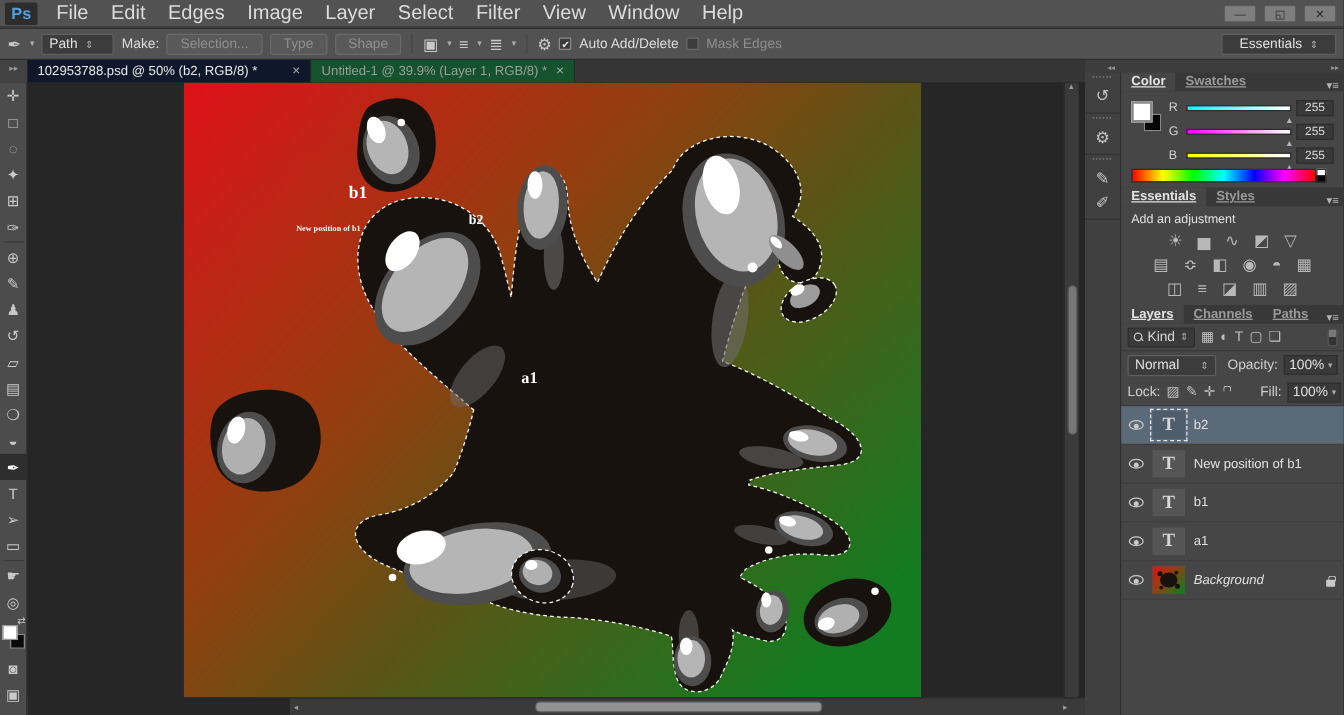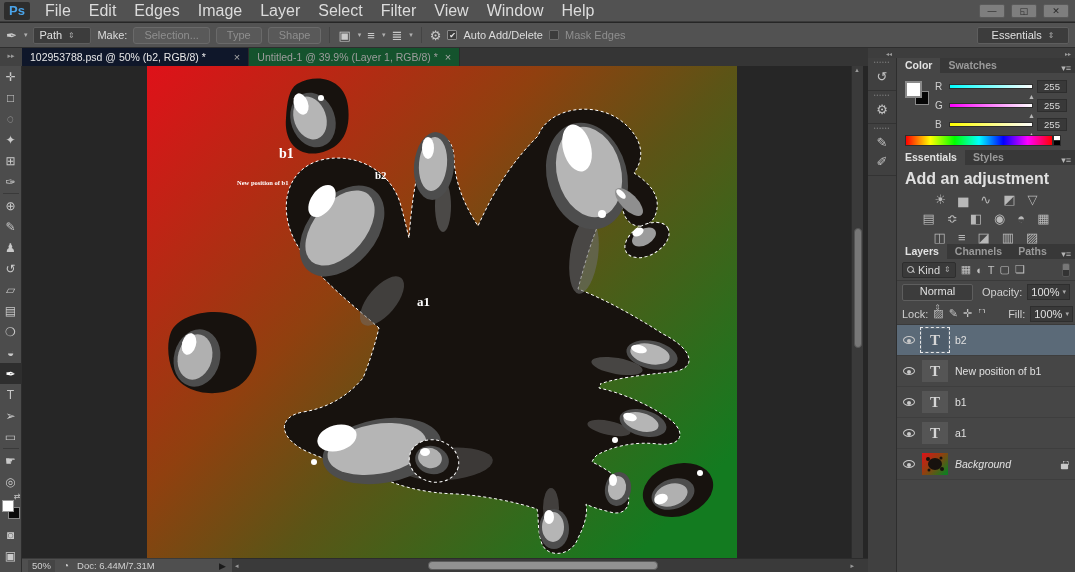--- a/index.html
+++ b/index.html
@@ -74,58 +74,58 @@
   .hthumb { position:absolute; left:196px; top:2px; width:230px; height:9px; background:#919191; border-radius:4px; border:1px solid #5a5a5a; }
 
   
   .dock-header { left:868px; top:48px; width:207px; height:10px; background:#3d3d3d; color:#9a9a9a; font-size:6px; }
   .dock-strip { left:868px; top:58px; width:29px; height:514px; background:#404040; border-right:1px solid #2e2e2e; }
   .strip-group { border-bottom:1px solid #333; padding:2px 0 6px 0; text-align:center; }
   .grip { color:#777; font-size:5px; letter-spacing:1px; line-height:5px; }
   .strip-icon { display:block; color:#c2c2c2; font-size:13px; margin-top:4px; }
   .dock { left:897px; top:58px; width:178px; height:514px; background:#464646; }
   .ptabs { height:15px; background:#383838; display:flex; align-items:flex-end; font-size:10.5px; }
-  .ptab { padding:1px 8px 2px; color:#9a9a9a; font-weight:bold; }
+  .ptab { padding:1px 8px 2px; color:#9a9a9a; font-weight:bold;text-decoration:underline; }
   .ptab.active { background:#464646; color:#e2e2e2; }
   .pmenu { margin-left:auto; color:#b5b5b5; font-size:9px; padding-right:4px; }
 
   
   .color-content { position:relative; height:77px; }
   .cp-swatches { position:absolute; left:8px; top:8px; width:30px; height:30px; }
   .cp-fg { position:absolute; left:0; top:0; width:17px; height:17px; background:#fff; border:2px solid #8a8a8a; z-index:2; }
   .cp-bg { position:absolute; left:10px; top:10px; width:14px; height:14px; background:#050505; border:1px solid #8a8a8a; }
   .chan { position:absolute; left:38px; height:14px; display:flex; align-items:center; gap:4px; }
   .chan .cl { width:10px; color:#d0d0d0; font-size:10px; }
   .chan .track { position:relative; width:84px; height:5px; border:1px solid #2e2e2e; }
   .chan .thumbT { position:absolute; right:-3px; top:8px; font-size:7px; color:#b5b5b5; }
   .chan .val { width:30px; height:13px; background:#393939; border:1px solid #2e2e2e; color:#d8d8d8;
     font-size:9.5px; text-align:center; line-height:12px; }
   .spectrum { position:absolute; left:8px; top:62px; width:148px; height:11px; border:1px solid #2e2e2e;
     background:linear-gradient(to right,#f00,#ff0,#0f0,#0ff,#00f,#f0f,#f00); }
   .spec-w { position:absolute; left:156px; top:62px; width:8px; height:6px; background:#fff; border:1px solid #2e2e2e; }
   .spec-b { position:absolute; left:156px; top:67px; width:8px; height:6px; background:#000; border:1px solid #2e2e2e; }
 
   
-  .adj-title { padding:5px 8px 2px; font-weight:bold; color:#e0e0e0; font-size:16px; }
+  .adj-title { padding:5px 8px 2px; font-weight:normal; color:#e0e0e0; font-size:10px; }
   .adj-row { display:flex; justify-content:center; gap:12px; padding:2px 0; }
   .adj-icon { color:#b8b8b8; font-size:13px; }
 
   
   .lrow { display:flex; align-items:center; gap:5px; padding:0 5px; }
   .filter-row { height:22px; border-bottom:1px solid #3a3a3a; }
   .kind-box { display:flex; align-items:center; gap:4px; background:#3a3a3a; border:1px solid #2e2e2e;
     border-radius:2px; height:16px; padding:0 4px; color:#d8d8d8;text-align:center; }
   .mag { position:relative; width:7px; height:7px; }
   .mag::before { content:""; position:absolute; left:0; top:0; width:5px; height:5px; border:1px solid #c9c9c9; border-radius:50%; }
   .mag::after { content:""; position:absolute; left:5px; top:5px; width:3px; height:1px; background:#c9c9c9; transform:rotate(45deg); }
   .f-icon { color:#c0c0c0; font-size:11px; }
   .f-switch { margin-left:auto; width:8px; height:14px; background:#2e2e2e; border-radius:2px; border:1px solid #555;
     background:linear-gradient(#777 0 50%, #333 50% 100%); }
   .blend-row { height:22px; }
-  .blend-sel { width:88px; justify-content:space-between;flex-direction:column; }
+  .blend-sel { width:88px; justify-content:space-between; }
   .opac-lbl { color:#cfcfcf; margin-left:4px; }
   .val-box { display:flex; align-items:center; background:#393939; border:1px solid #2e2e2e; height:16px;
     padding:0 3px; color:#e0e0e0; gap:3px; }
   .val-box .dd { color:#aaa; font-size:7px; }
   .lock-row { height:22px; border-bottom:1px solid #3a3a3a; }
   .lock-icon { color:#c0c0c0; font-size:11px; }
   .css-lock { position:relative; width:9px; height:7px; background:#c9c9c9; border-radius:1px; margin-top:4px; }
   .css-lock::before { content:""; position:absolute; left:1.5px; top:-4px; width:6px; height:5px;
     border:1.5px solid #c9c9c9; border-bottom:none; border-radius:3px 3px 0 0; }
   .layer-row { height:31px; display:flex; align-items:center; gap:7px; padding:0 6px; border-bottom:1px solid #3e3e3e; }
@@ -358,26 +358,20 @@
         <text x="90" y="119" font-size="6.5" class="serifcanvas">New position of b1</text>
         <text x="270" y="240" font-size="13" class="serifcanvas">a1</text>
       </svg>
     </div>
     <div class="vscroll">
       <span class="arr">▲</span>
       <div class="vthumb"></div>
     </div>
   </div>
 
-  <div class="abs statusbar">
-    <span class="zoom-field">50%</span>
-    <span class="status-circle">◔</span>
-    <span>Doc: 6.44M/7.31M</span>
-    <span class="status-arrow">▶</span>
-  </div>
   <div class="abs hscroll">
     <span class="arrL">◂</span>
     <div class="hthumb"></div>
     <span class="arrR">▸</span>
   </div>
 
   <div class="abs dock-header">
     <span style="position:absolute;left:18px;top:2px">◂◂</span>
     <span style="position:absolute;right:4px;top:2px">▸▸</span>
   </div>

